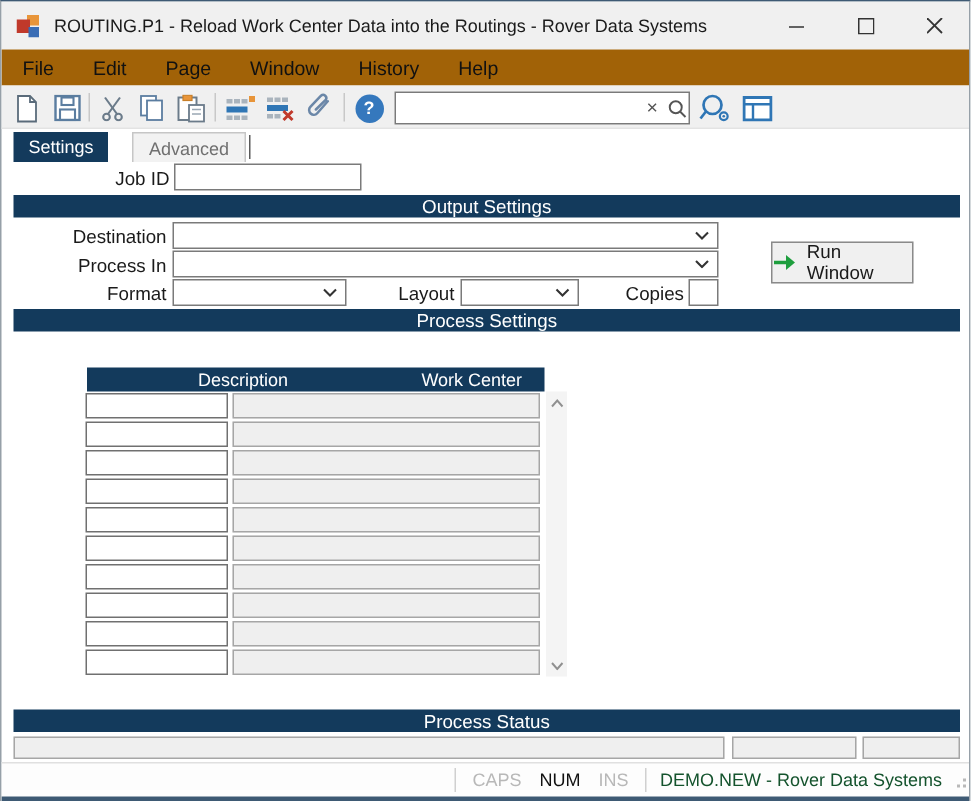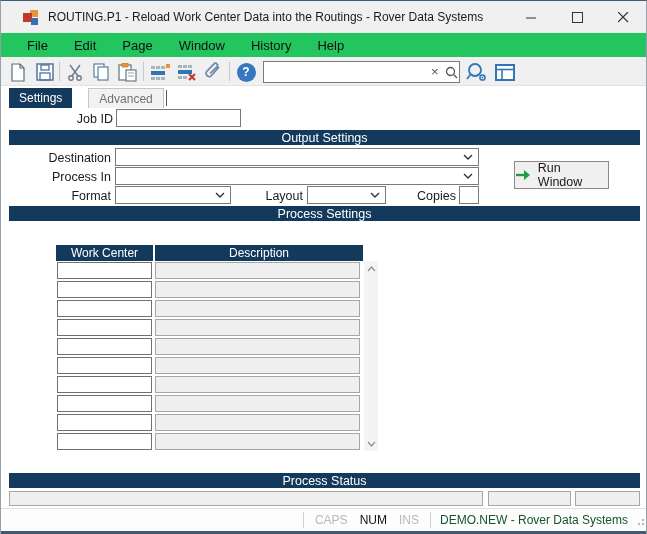--- a/index.html
+++ b/index.html
@@ -4,27 +4,27 @@
 <style>
   html,body{margin:0;padding:0;background:#d7dde2;}
   *{box-sizing:border-box;}
   .window{
     position:relative;width:647px;height:534px;margin:0;
     background:#ffffff;font-family:"Liberation Sans", sans-serif;
     border-left:1px solid #96a0a8;border-right:1px solid #96a0a8;border-top:1px solid #3e5a74;
     overflow:hidden;color:#1a1a1a;
   }
   
-  .titlebar{position:absolute;left:0;top:0;width:100%;height:32px;background:#f0f0f0;display:flex;align-items:center;padding-left:12px;}
+  .titlebar{position:absolute;left:0;top:0;width:100%;height:32px;background:#f0f0f0;display:flex;align-items:center;}
   .app-icon{width:16px;height:16px;margin-left:10px;position:relative;flex:0 0 auto;}
   .title-text{margin-left:9px;font-size:12px;color:#1a1a1a;white-space:nowrap;}
   .win-controls{position:absolute;right:0;top:0;height:32px;display:flex;}
   .win-btn{width:46px;height:32px;display:flex;align-items:center;justify-content:center;cursor:default;}
   
-  .menubar{position:absolute;left:0;top:32px;width:100%;height:24px;background:#22c55e;display:flex;align-items:center;padding-left:13px;}
+  .menubar{position:absolute;left:0;top:32px;width:100%;height:24px;background:#a16207;display:flex;align-items:center;padding-left:1px;}
   .menu-item{padding:3px 13px;font-size:13px;color:#111;}
   
   .toolbar{position:absolute;left:0;top:56px;width:100%;height:29px;background:#f0f0f0;border-bottom:1px solid #e3e3e3;}
   .tb-icon{position:absolute;top:3px;width:24px;height:24px;display:flex;align-items:center;justify-content:center;}
   .tb-sep{position:absolute;top:5px;width:1px;height:19px;background:#c8c8c8;}
   .search-box{position:absolute;left:262px;top:4px;width:197px;height:22px;background:#fff;border:1px solid #7a7a7a;display:flex;align-items:center;}
   .search-input{flex:1;border:none;outline:none;height:18px;font-size:12px;padding:0 4px;background:transparent;font-family:"Liberation Sans",sans-serif;}
   .search-clear{font-size:13px;color:#555;padding:0 4px;line-height:20px;}
   .help-circle{width:19px;height:19px;border-radius:50%;background:#3578bd;color:#fff;font-size:12px;font-weight:bold;display:flex;align-items:center;justify-content:center;}
   
@@ -256,22 +256,22 @@
     <svg width="16" height="12">
         <line x1="1" y1="6" x2="11" y2="6" stroke="#1e9e3e" stroke-width="2.4"></line>
         <polygon points="9,1 15,6 9,11" fill="#1e9e3e"></polygon>
       </svg>
     <span>Run Window</span>
   </div>
 
   <div class="section-bar" style="top:205px;">Process Settings</div>
 
   <div class="grid-header">
+    <div class="gh-cell gh-desc">Description</div>
     <div class="gh-cell gh-wc">Work Center</div>
-    <div class="gh-cell gh-desc">Description</div>
   </div>
 
   <div class="grid-body">
     <div class="t-row">
       <input class="wc-input" style="">
       <div class="desc-cell"></div>
     </div>
 
     <div class="t-row">
       <input class="wc-input" style="">

